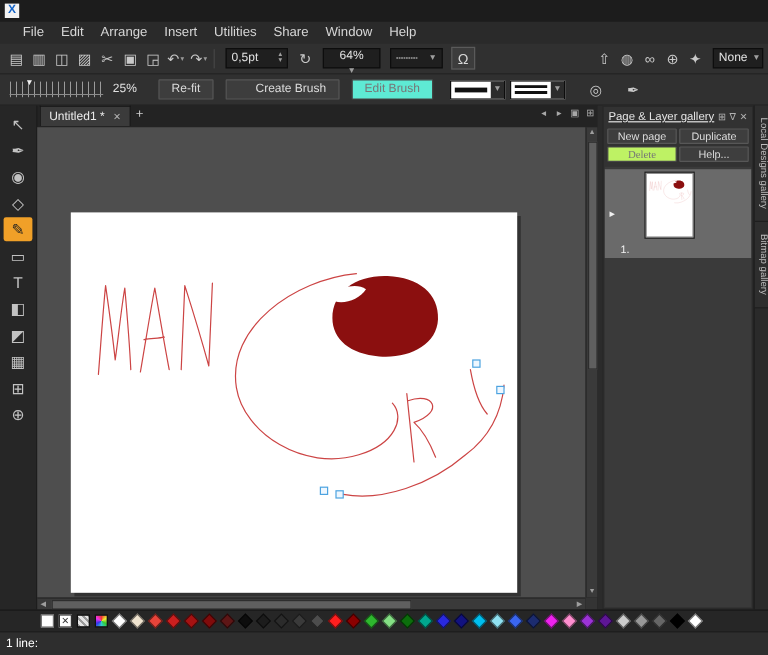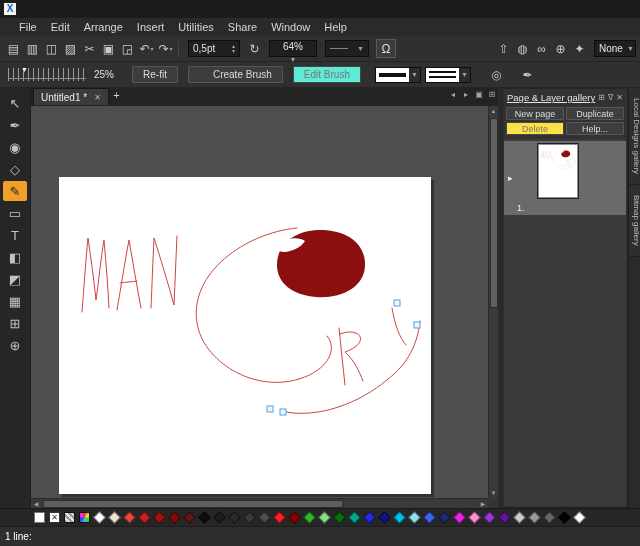--- a/index.html
+++ b/index.html
@@ -68,21 +68,21 @@
   .v-space { flex:1; } .h-space { flex:1; }
 
   
   .gap-strip { left:498px; top:88px; width:4px; height:420px; background:#2b2b2b; }
   .right-panel { left:502px; top:88px; width:126px; height:420px; background:#323232; border:1px solid #262626; font-size:10px; }
   .rp-header { height:17px; display:flex; align-items:center; padding:0 4px; color:#e4e4e4; font-size:9.5px; }
   .rp-header .title { flex:1;text-decoration:underline; }
   .rp-header .hicon { font-size:8px; color:#b0b0b0; margin-left:3px; }
   .rp-buttons { display:grid; grid-template-columns:1fr 1fr; gap:2px; padding:1px 3px 3px 3px; }
   .rp-btn { height:13px; background:#3e3e3e; border:1px solid #575757; color:#dcdcdc; font-size:9px; display:flex; align-items:center; justify-content:center; border-radius:1px; }
-  .rp-btn.disabled { color:#767676; border-color:#474747; background:#fde047; }
+  .rp-btn.disabled { color:#767676; border-color:#474747; background:#bef264;font-family:Liberation Serif, serif; }
   .rp-content { position:absolute; left:1px; right:1px; top:50px; bottom:1px; background:#3a3a3a; }
   .layer-row { position:relative; margin-top:2px; height:74px; background:#6a6a6a; }
   .expand-arrow { position:absolute; left:4px; top:32px; color:#f0f0f0; font-size:9px; }
   .page-thumb { position:absolute; left:34px; top:3px; width:40px; height:54px; background:#ffffff; border:1px solid #8f8f8f; outline:1px solid #222; }
   .page-thumb svg { display:block; width:38px; height:52px; }
   .page-num { position:absolute; left:13px; bottom:2px; color:#f2f2f2; font-size:9px; }
 
   
   .side-strip { left:628px; top:88px; width:12px; height:420px; background:#2a2a2a; border-left:1px solid #1d1d1d; display:flex; flex-direction:column; }
   .side-tab { writing-mode:vertical-rl; font-size:8px; color:#bdbdbd; padding:10px 0; width:12px; text-align:center; border-bottom:1px solid #1e1e1e; background:#2e2e2e; flex:none; }

